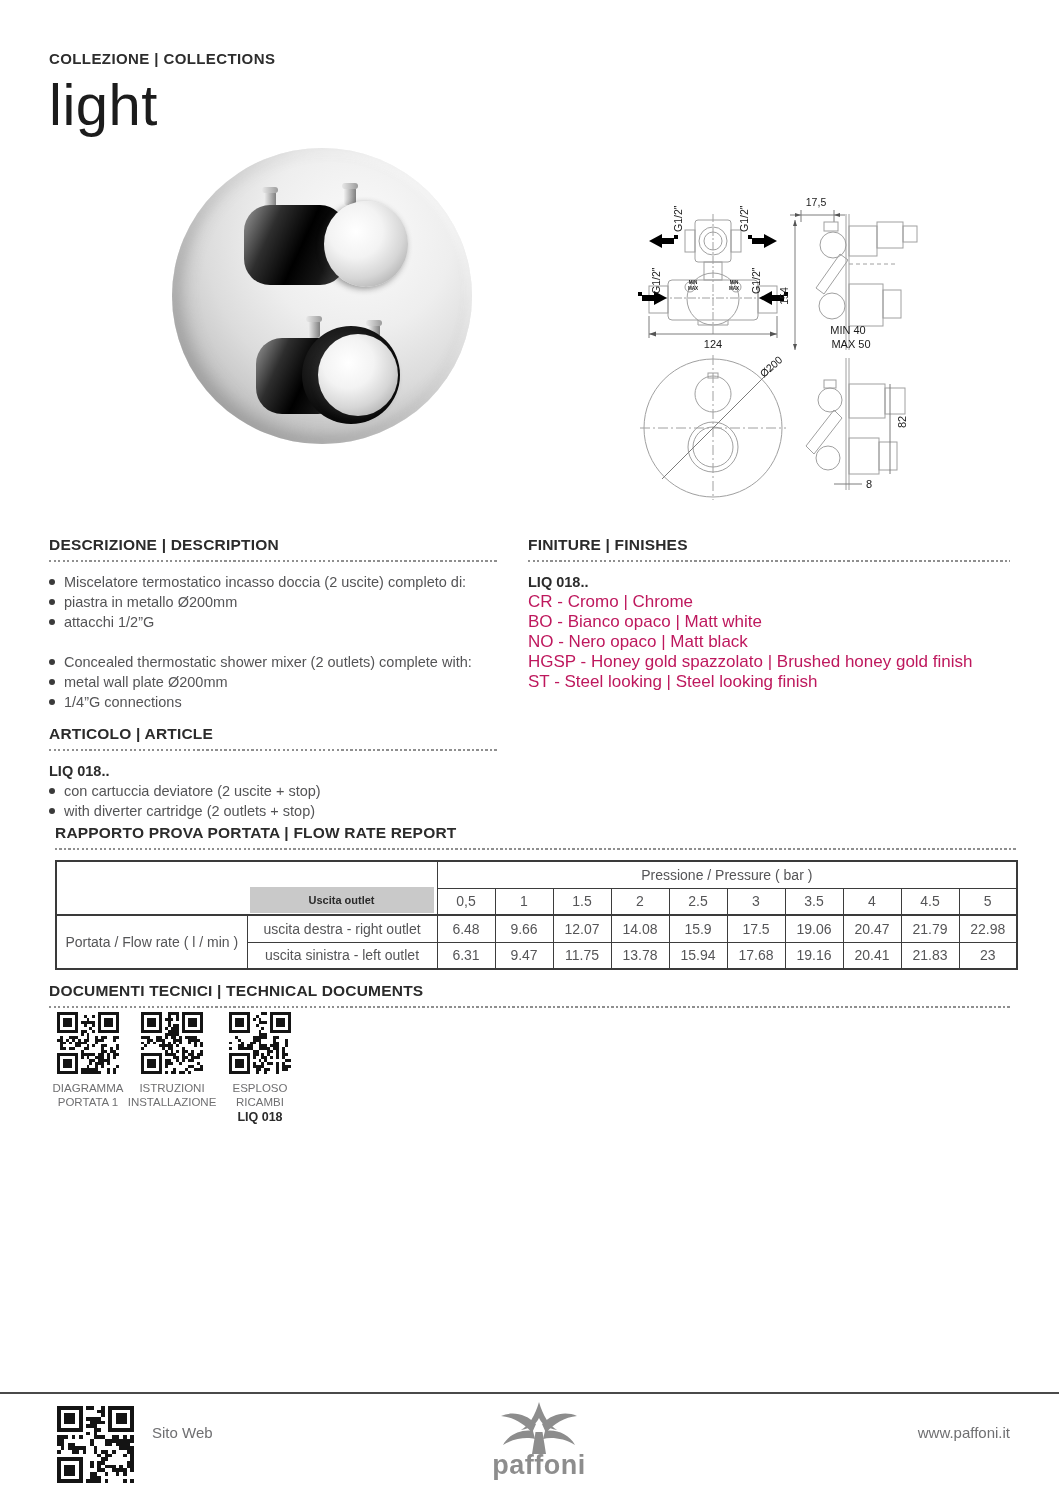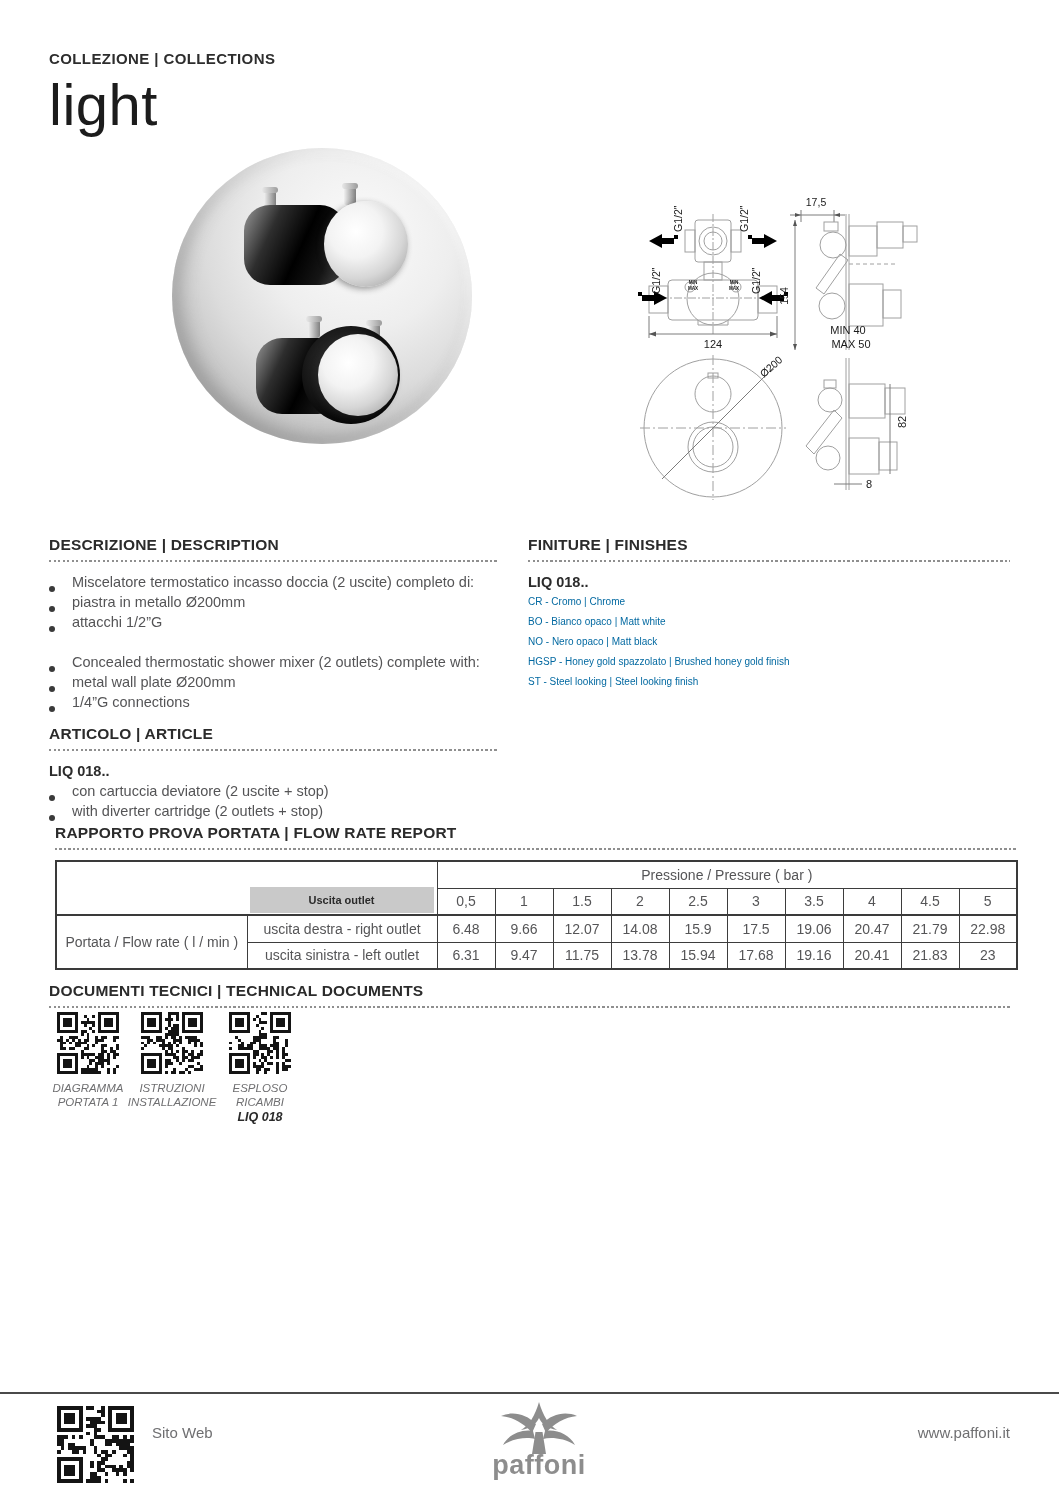--- a/index.html
+++ b/index.html
@@ -15,26 +15,26 @@
   .collection-label { font-size:15px; font-weight:700; letter-spacing:.4px; color:#2d2d2d; }
   .page-title { font-size:58px; font-weight:300; color:#1c1c1c; line-height:1.05; margin-top:8px; letter-spacing:.5px; }
 
   
   .section { }
   .section-title { font-size:15.5px; font-weight:700; letter-spacing:.2px; color:#2b2b2b; padding-bottom:6px; }
   .dotline { height:2px; background:repeating-linear-gradient(90deg,#8f8f8f 0 2px,transparent 2px 4.5px); margin-bottom:10px; }
 
   
   ul.bullets { list-style:none; }
-  ul.bullets li { display:flex; gap:17px; font-size:14.5px; line-height:20px; color:#545456;align-items:flex-end; }
+  ul.bullets li { display:flex; gap:9px; font-size:14.5px; line-height:20px; color:#545456; }
   ul.bullets li .dot { flex:0 0 auto; width:6px; height:6px; border-radius:50%; background:#3a3a3a; margin-top:7px; }
   .group-gap { height:20px; }
 
   .code-line { font-size:14.5px; font-weight:700; color:#2b2b2b; line-height:20px; }
-  .fin-line { font-size:10px; line-height:20px; color:#0369a1; }
+  .fin-line { font-size:17px; line-height:20px; color:#be185d; }
 
   
   .photo { width:300px; height:296px; }
   .plate { position:absolute; inset:0; border-radius:50%;
     background:radial-gradient(circle at 62% 30%, #fbfbfb 0%, #eeeeee 34%, #dcdcdc 55%, #c0c0c0 76%, #979797 94%, #7d7d7d 100%);
     box-shadow: inset 8px -6px 18px rgba(110,110,110,.45), inset -3px 3px 10px rgba(255,255,255,.85);
   }
   .knob { position:absolute; }
   .knob .body { position:absolute; border-radius:26px;
     background:linear-gradient(115deg,#9a9a9a 0%,#2e2e2e 28%,#000 55%,#151515 78%,#4e4e4e 100%); }
@@ -60,21 +60,21 @@
   .uscita-box { position:absolute; right:3px; bottom:1px; width:184px; height:26px;
     background:#c9c9c9; display:flex; align-items:center; justify-content:center;
     font-size:11px; font-weight:700; color:#2b2b2b; }
   td.pressione { font-size:14px; color:#555557; }
   tr.datarow td { border-top-width:1px; }
   tr.firstdata td { border-top:2px solid #3a3a3a; }
   td.portata { font-size:14.5px; text-align:left; padding-left:8px; color:#555557; }
   td.outlet-label { font-size:10.5px; color:#6d6d6f; }
 
   
-  .doc-item { position:absolute; width:140px; text-align:center;font-style:italic; }
+  .doc-item { position:absolute; width:140px; text-align:center; }
   .qr { margin:0 auto; }
   .doc-label { font-size:11.5px; line-height:14px; color:#6f6f71; margin-top:7px; }
   .doc-code { font-size:12.5px; font-weight:700; color:#2b2b2b; margin-top:1px; }
 
   
   .footer-rule { left:0; top:1392px; width:1059px; height:2px; background:#4a4a4a; }
   .footer-text { font-size:15px; color:#6f6f71; }
   .brand-logo svg text { font-family:"Liberation Sans",sans-serif; }
 </style>
 </head>

